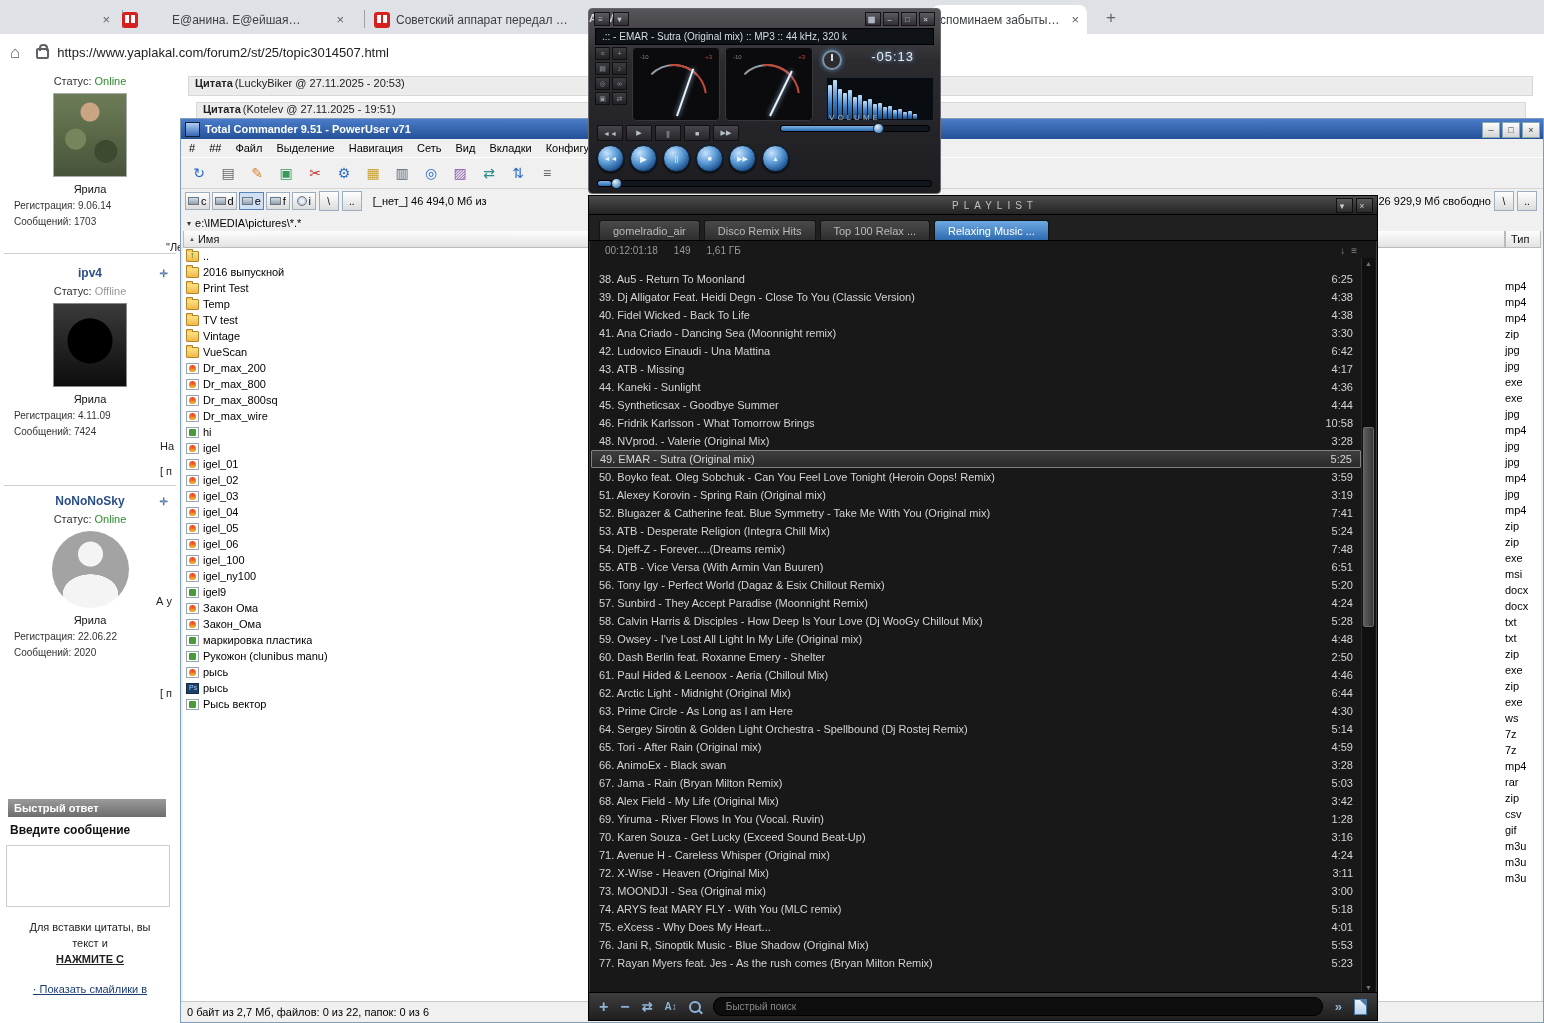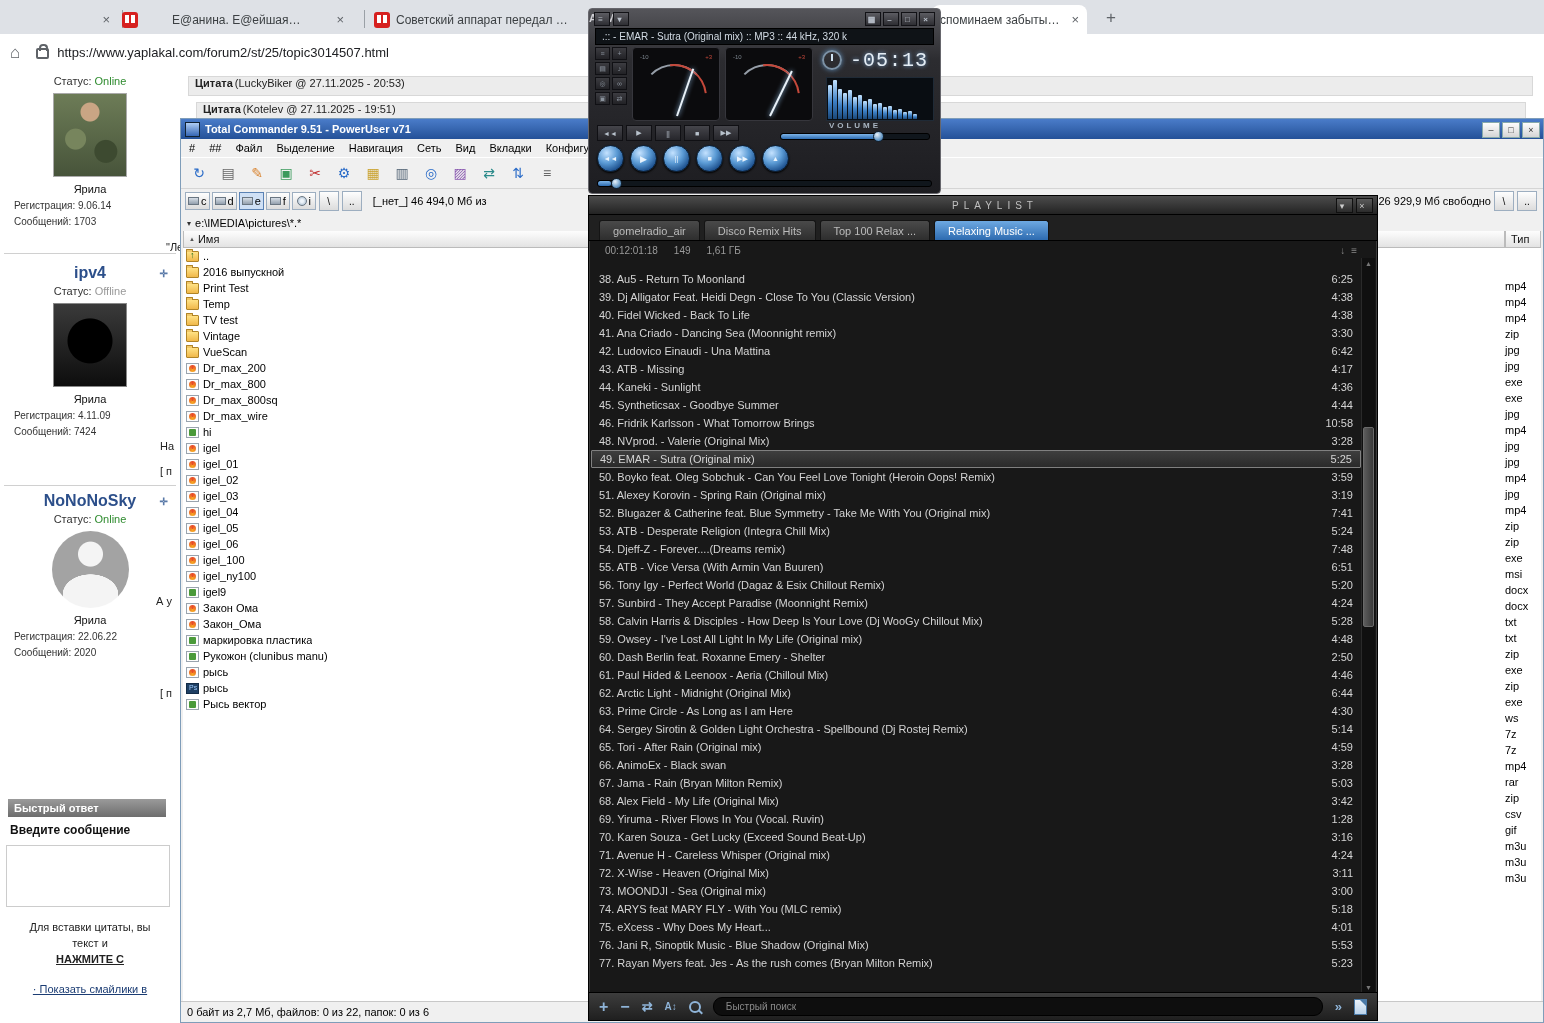--- a/index.html
+++ b/index.html
@@ -31,21 +31,21 @@
   .url{font-size:13px;color:#202124;}
 
   
   .forum{position:absolute;top:71px;left:0;width:1544px;height:952px;background:#fff;}
   .quote{position:absolute;height:20px;background:#ececec;border:1px solid #d8d8d8;
          font-size:11px;display:flex;align-items:flex-start;padding-left:6px;box-sizing:border-box;color:#222;}
   .quote b{font-weight:bold;margin-right:2px;}
   .q1{left:188px;top:5px;width:1345px;}
   .q2{left:196px;top:31px;width:1330px;height:18px;}
   .fu{position:absolute;left:0;width:180px;text-align:center;}
-  .fname{font-size:16px;font-weight:bold;color:#2c4f8a;position:relative;height:16px;line-height:16px;}
+  .fname{font-size:12px;font-weight:bold;color:#2c4f8a;position:relative;height:16px;line-height:16px;}
   .fbadge{position:absolute;right:12px;top:1px;font-size:10px;color:#5a7aa8;}
   .fbadge::before{content:"✛";}
   .fstatus{font-size:11px;color:#333;margin:4px 0;}
   .sv{font-weight:normal;}
   .sv.online{color:#2e8b2e;}
   .sv.offline{color:#999;}
   .avatar{margin:6px auto 6px;}
   .av1{width:72px;height:82px;border:1px solid #aaa;
        background:radial-gradient(circle at 50% 22%,#c9a584 9px,transparent 10px),
                   radial-gradient(circle at 30% 55%,#77855d 10px,transparent 11px),
@@ -221,40 +221,40 @@
   .vu-min{position:absolute;left:7px;top:6px;font-size:6px;color:#7a838c;}
   .vu-max{position:absolute;right:7px;top:6px;font-size:6px;color:#c4483a;}
   .vu-needle{position:absolute;left:50%;bottom:4px;width:2px;height:50px;background:#e8f1f8;
              box-shadow:0 0 5px #9cc8f0;transform-origin:bottom center;}
   .vu1 .vu-needle{transform:rotate(19deg);}
   .vu2 .vu-needle{transform:rotate(26deg);}
   .a-right{flex:1;position:relative;}
   .power{position:absolute;left:4px;top:3px;width:20px;height:20px;border-radius:50%;
          border:2px solid #7c92a6;box-shadow:0 0 5px #5c89b4;box-sizing:border-box;}
   .power::before{content:"";position:absolute;left:7px;top:2px;width:2px;height:7px;background:#cfe2f2;}
-  .lcd{position:absolute;right:6px;top:2px;color:#e4edf5;font-family:Liberation Mono, monospace;
-       font-size:20px;letter-spacing:1px;text-shadow:0 0 4px #7aa8d8;}
+  .lcd{position:absolute;right:20px;top:2px;color:#e4edf5;font-family:Liberation Sans, sans-serif;
+       font-size:13px;letter-spacing:1px;text-shadow:0 0 4px #7aa8d8;}
   .spectrum{position:absolute;right:0;bottom:0;width:108px;height:44px;background:#090d12;
             border:1px solid #1f2a36;display:flex;align-items:flex-end;gap:1px;padding:1px;box-sizing:border-box;}
   .sp{width:4px;background:linear-gradient(180deg,#c2e2ff,#3d7fc4 55%,#1a4778);border-radius:1px 1px 0 0;}
   .sp:nth-child(1){height:34px}.sp:nth-child(2){height:39px}.sp:nth-child(3){height:30px}
   .sp:nth-child(4){height:26px}.sp:nth-child(5){height:29px}.sp:nth-child(6){height:22px}
   .sp:nth-child(7){height:24px}.sp:nth-child(8){height:18px}.sp:nth-child(9){height:20px}
   .sp:nth-child(10){height:15px}.sp:nth-child(11){height:16px}.sp:nth-child(12){height:12px}
   .sp:nth-child(13){height:13px}.sp:nth-child(14){height:9px}.sp:nth-child(15){height:10px}
   .sp:nth-child(16){height:7px}.sp:nth-child(17){height:8px}.sp:nth-child(18){height:5px}
   .a-trans{position:absolute;left:8px;top:116px;display:flex;gap:3px;}
   .a-tb{width:24px;height:14px;background:linear-gradient(#45454b,#26262b);border:1px solid #101014;
         color:#b8c2cc;font-size:7px;display:flex;align-items:center;justify-content:center;}
   .a-tb[data-name="prev-button"]::before{content:"◄◄";}
   .a-tb[data-name="play-button"]::before{content:"▶";}
   .a-tb[data-name="pause-button"]::before{content:"||";}
   .a-tb[data-name="stop-button"]::before{content:"■";}
   .a-tb[data-name="next-button"]::before{content:"▶▶";}
-  .a-volume{position:absolute;right:10px;top:112px;width:150px;font-weight:bold;}
+  .a-volume{position:absolute;right:10px;top:104px;width:150px;}
   .a-vol-label{text-align:center;font-size:8px;letter-spacing:3px;color:#a8b4c0;}
   .slider{position:relative;height:5px;background:#10161c;border:1px solid #000;border-radius:3px;margin-top:3px;}
   .slider .fill{position:absolute;left:0;top:0;bottom:0;background:linear-gradient(#7db4e8,#2d6bb0);border-radius:3px;}
   .slider .knob{position:absolute;top:-3px;width:9px;height:9px;border-radius:50%;
                 background:radial-gradient(circle at 35% 30%,#e8f2fb,#6a9cc8 60%,#2a5888);border:1px solid #123;}
   .a-big{position:absolute;left:8px;top:136px;display:flex;gap:6px;align-items:center;}
   .a-bb{width:25px;height:25px;border-radius:50%;border:1px solid #0a2038;color:#eaf4fd;font-size:7px;
         display:flex;align-items:center;justify-content:center;
         background:radial-gradient(circle at 35% 28%,#c4e2ff,#5b9bd5 42%,#1c4f8c 78%,#0c2a4e);
         box-shadow:0 1px 2px #000;}

